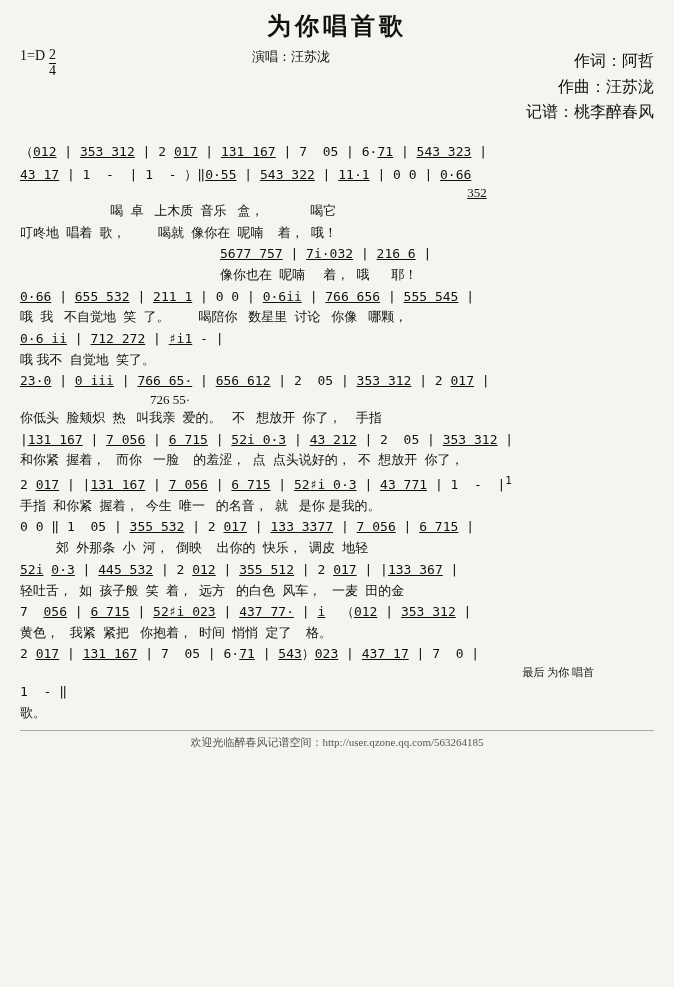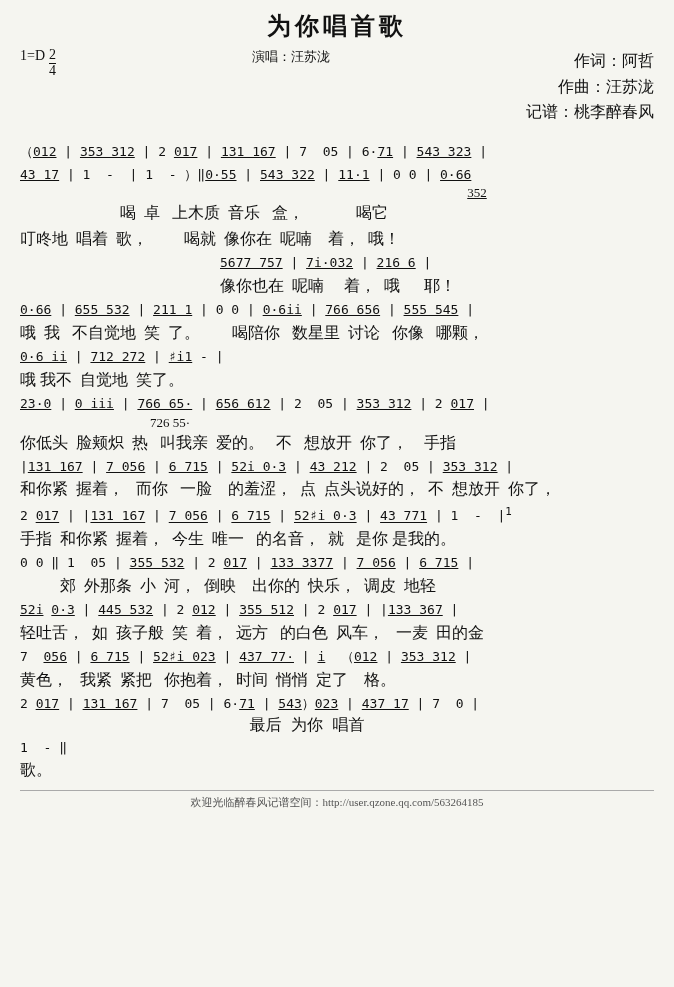--- a/index.html
+++ b/index.html
@@ -65,22 +65,22 @@
       border-top: 1px solid #aaa;
       padding-top: 4px;
     }
     .score-text {
       font-family: 'SimSun', monospace;
       font-size: 13px;
       white-space: pre;
       line-height: 1.6;
     }
     .lyric-text {
-      font-family: Liberation Serif, serif;
-      font-size: 16px;
+      font-family: Liberation Sans, sans-serif;
+      font-size: 13px;
       white-space: pre;
       line-height: 1.5;
     }
     .section {
       margin-bottom: 2px;
     }
   </style>
 </head>
 <body>
 
@@ -162,21 +162,21 @@
       <div class="lyric-text">轻吐舌，  如  孩子般  笑  着，  远方   的白色  风车，   一麦  田的金</div>
     </div>
 
     <div class="section">
       <div class="score-text">7  <span style="text-decoration:underline">056</span> | <span style="text-decoration:underline">6 715</span> | <span style="text-decoration:underline">52♯i 023</span> | <span style="text-decoration:underline">437 77·</span> | <span style="text-decoration:underline">i</span>  （<span style="text-decoration:underline">012</span> | <span style="text-decoration:underline">353 312</span> |</div>
       <div class="lyric-text">黄色，   我紧  紧把   你抱着，  时间  悄悄  定了    格。</div>
     </div>
 
     <div class="section">
       <div class="score-text">2 <span style="text-decoration:underline">017</span> | <span style="text-decoration:underline">131 167</span> | 7  05 | 6·<span style="text-decoration:underline">71</span> | <span style="text-decoration:underline">543</span>）<span style="text-decoration:underline">023</span> | <span style="text-decoration:underline">437 17</span> | 7  0 |</div>
-      <div style="text-align:center; font-size:16px; font-family:Liberation Mono, monospace; padding-right:60px;">最后   为你   唱首</div>
+      <div style="text-align:right; font-size:11px; font-family:Liberation Serif, serif; padding-right:60px;">最后   为你   唱首</div>
     </div>
 
     <div class="section">
       <div class="score-text">1  - ‖</div>
       <div class="lyric-text">歌。</div>
     </div>
 
   </div>
 
   <div class="footer">欢迎光临醉春风记谱空间：http://user.qzone.qq.com/563264185</div>

